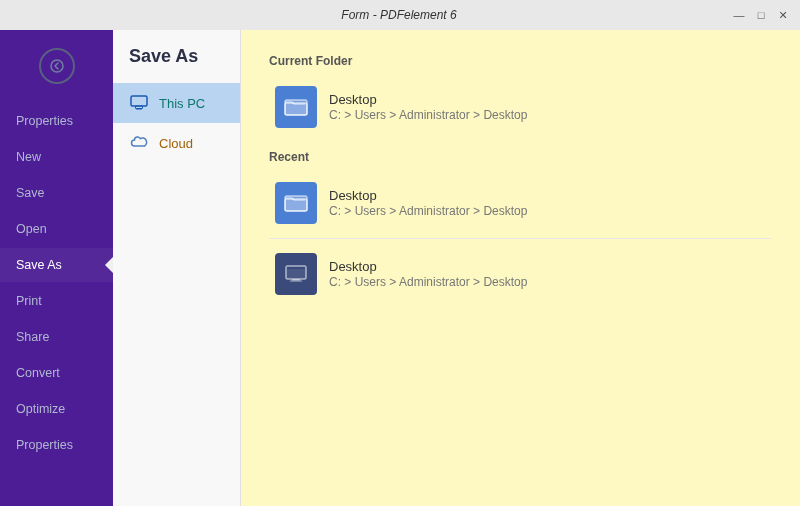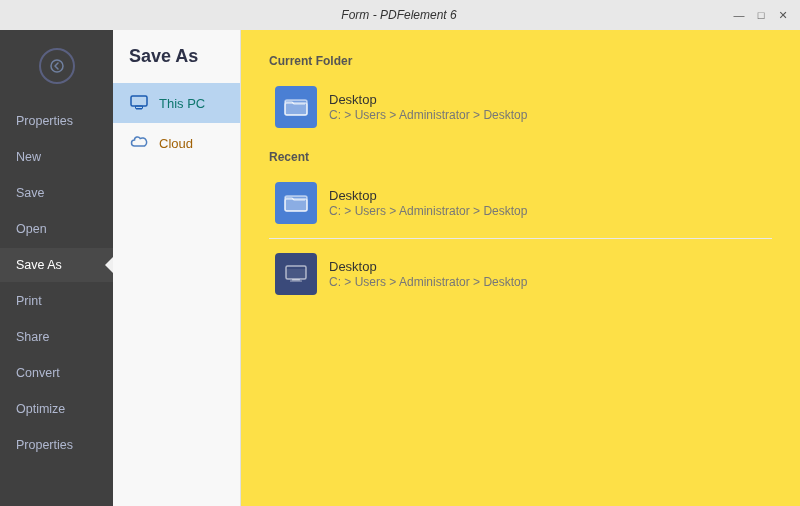--- a/index.html
+++ b/index.html
@@ -50,21 +50,21 @@
     
     .main-layout {
       display: flex;
       flex: 1;
       overflow: hidden;
     }
 
     
     .sidebar {
       width: 113px;
-      background: #404040;
+      background: #4c1d95;
       display: flex;
       flex-direction: column;
       padding-top: 10px;
       flex-shrink: 0;
     }
     .back-btn {
       width: 36px;
       height: 36px;
       border-radius: 50%;
       border: 2px solid #5a6080;
@@ -146,21 +146,21 @@
     }
     .mid-item-icon svg {
       width: 18px;
       height: 18px;
     }
     .mid-item.active .mid-item-icon { color: #1a5ab0; }
 
     
     .content {
       flex: 1;
-      background: #fde047;
+      background: #fef9c3;
       padding: 24px 28px;
       overflow-y: auto;
     }
     .section-label {
       font-size: 12px;
       font-weight: 600;
       color: #555;
       margin-bottom: 10px;
       text-transform: none;
     }

